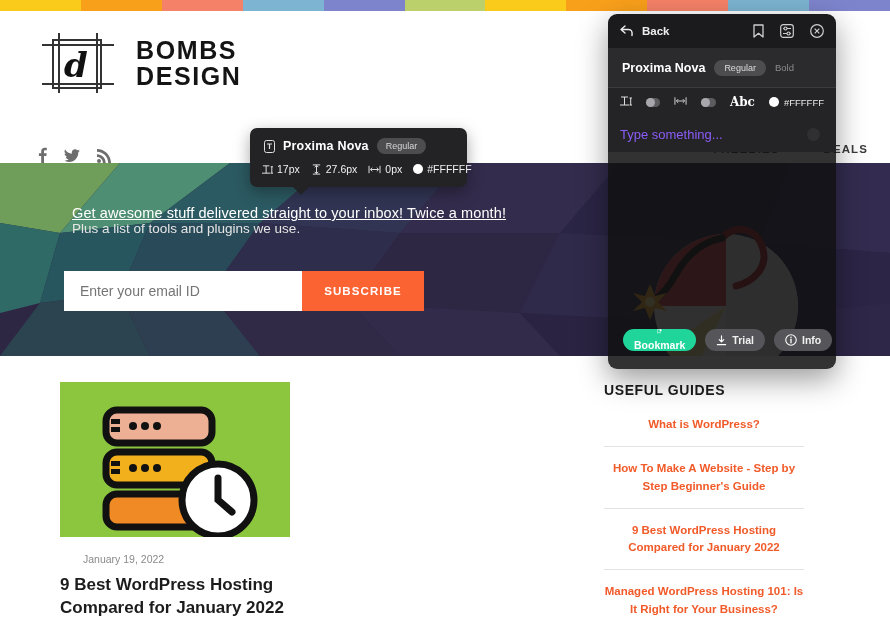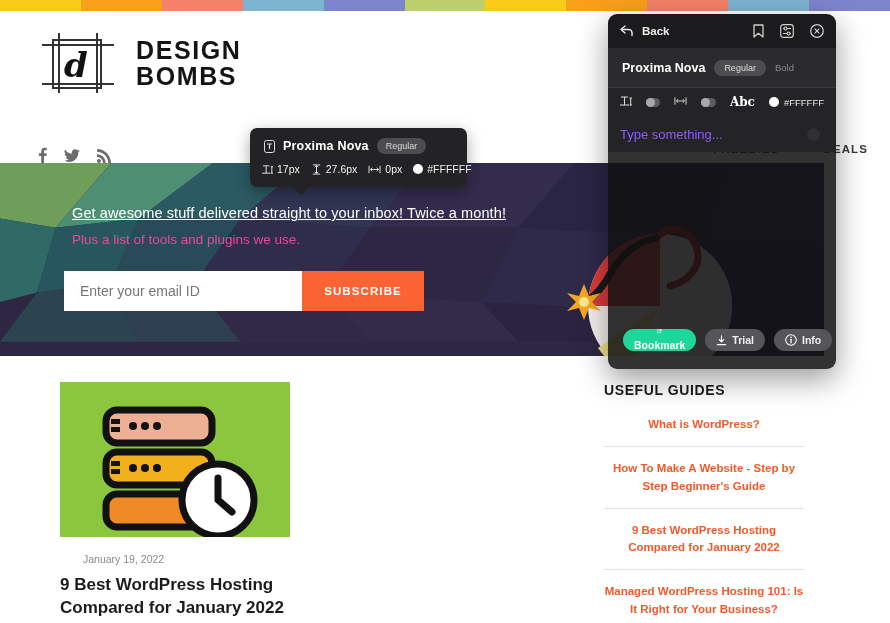--- a/index.html
+++ b/index.html
@@ -34,28 +34,28 @@
   .social { position:absolute; left:38px; top:136px; display:flex; gap:17px; align-items:center; }
   .social svg { fill:#6d6d6d; display:block; }
 
   .mainnav { position:absolute; right:0px; top:132px; display:flex; gap:0; align-items:center; }
   .mainnav a {
     font-size:11.5px; font-weight:bold; letter-spacing:1.1px; color:#3b3b3b;
     text-decoration:none; padding:0 22px;
   }
 
   
-  .hero { position:absolute; top:163px; left:0; width:824px; height:193px; overflow:hidden;
+  .hero { position:absolute; top:163px; left:0; width:890px; height:193px; overflow:hidden;
           background:#2e2744; }
   .hero .poly { position:absolute; inset:0; }
   .hero-copy { position:absolute; left:72px; top:42px; }
   .hero-copy .line1 {
     color:#fff; font-size:14.5px; text-decoration:underline; letter-spacing:0.1px;
   }
-  .hero-copy .line2 { color:#ec4899; font-size:13.5px; margin-top:11px; }
+  .hero-copy .line2 { color:#e5e5e5; font-size:13.5px; }
   .subform { position:absolute; left:64px; top:108px; width:360px; height:40px; display:flex; background:#fff; }
   .subform input {
     flex:1; border:0; outline:none; padding:0 16px; font-size:14px;
     color:#666; font-family:"Liberation Sans", sans-serif; background:#fff;
   }
   .subform button {
     width:122px; border:0; cursor:pointer; background:#FB6432; color:#fff;
     font-size:11.5px; font-weight:bold; letter-spacing:1.1px;
     font-family:"Liberation Sans", sans-serif;
   }
@@ -155,22 +155,22 @@
     <div class="logo-wrap">
       <div class="logo-mark">
         <div class="sq"></div>
           <div class="vl a"></div>
           <div class="vl b"></div>
         <div class="hl a"></div>
           <div class="hl b"></div>
         <div class="dee">d</div>
       </div>
       <div class="logo-text">
+        <div>BOMBS</div>
         <div>DESIGN</div>
-        <div>BOMBS</div>
       </div>
     </div>
 
     <div class="social">
       <a href="#">
         <svg width="9" height="17" viewBox="0 0 9 17">
             <path d="M6 17V9h2.3l.4-2.7H6V4.6c0-.8.2-1.3 1.3-1.3H8.8V.9C8.6.9 7.7.8 6.7.8 4.6.8 3.2 2.1 3.2 4.4v1.9H.9V9h2.3v8H6z"></path>
           </svg>
       </a>
       <a href="#">

